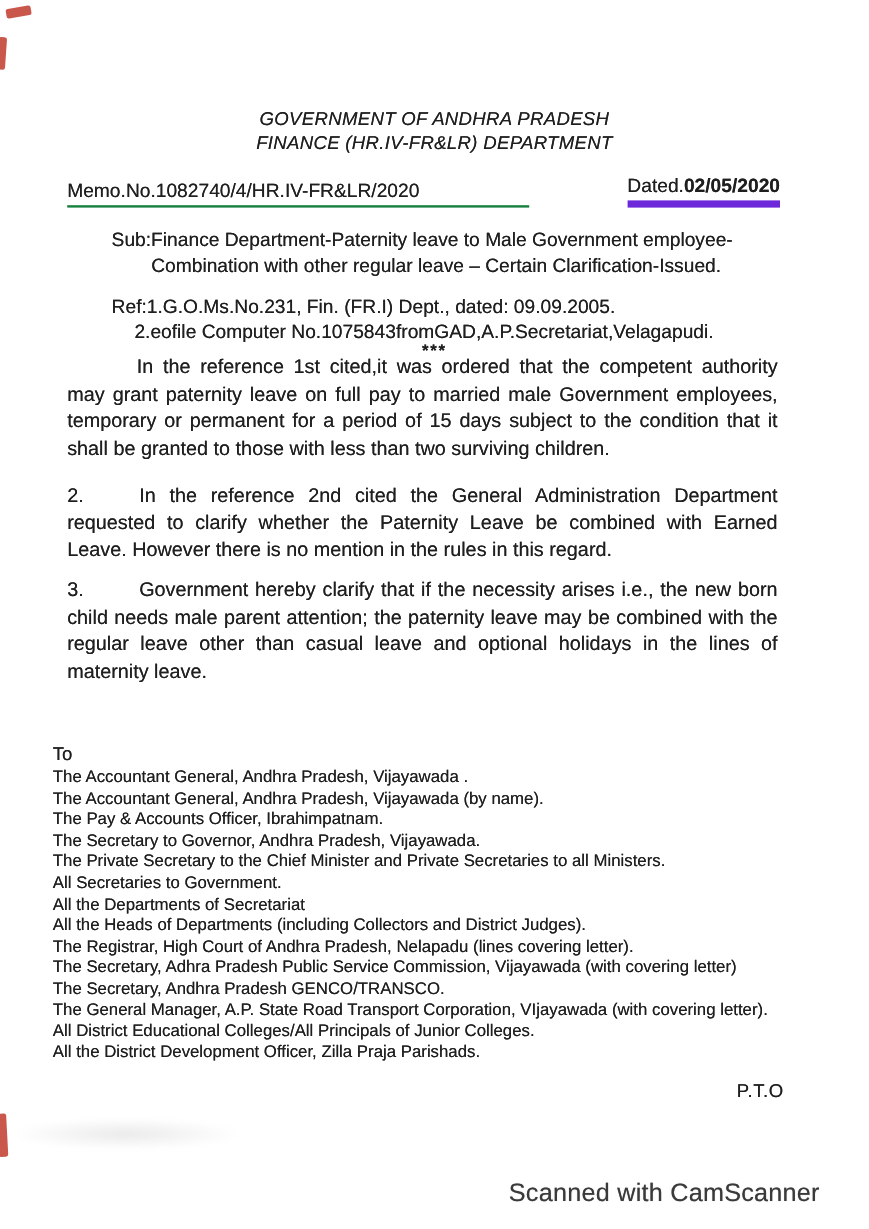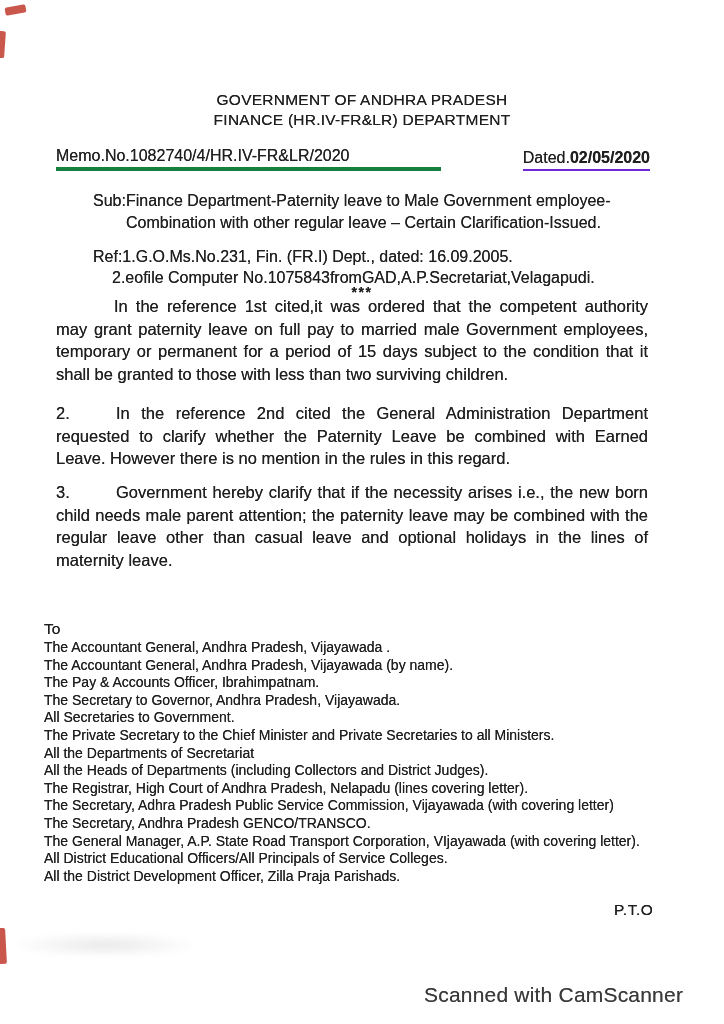--- a/index.html
+++ b/index.html
@@ -9,35 +9,35 @@
     background:#ffffff;
     overflow:hidden;
     font-family:"Liberation Sans", sans-serif;
     color:#1f1f1f;
     text-shadow:0 0 0.35px rgba(25,25,25,0.85); 
   }
   
   .doc-header{
     position:absolute;top:90px;left:0;right:0;
     text-align:center;font-size:15.5px;line-height:20px;
-    letter-spacing:0.25px;font-weight:normal;
+    letter-spacing:0.25px;font-weight:normal;font-style:italic;
   }
   
   .memo-row{
     position:absolute;top:147px;left:56px;right:74px;
     display:flex;justify-content:space-between;align-items:flex-end;
     font-size:16px;
   }
   .memo-no{
-    border-bottom:4px solid #15803d;
+    border-bottom:2px solid #15803d;
     padding:0 92px 2px 0;
     white-space:nowrap;
   }
   .dated{
-    border-bottom:2px solid #6d28d9;
+    border-bottom:6px solid #6d28d9;
     padding-bottom:2px;white-space:nowrap;
   }
   .dated .date{font-weight:bold;}
   
   .subject{position:absolute;top:190px;left:93px;font-size:16px;line-height:21.5px;}
   .subject .cont{margin-left:33px;}
   .refs{position:absolute;top:247px;left:93px;font-size:16px;line-height:20.5px;}
   .refs .cont{margin-left:19px;}
   .stars{position:absolute;top:284px;left:0;right:0;text-align:center;
          font-size:14px;letter-spacing:1.5px;font-weight:bold;}
@@ -100,21 +100,21 @@
     <span class="memo-no">Memo.No.1082740/4/HR.IV-FR&amp;LR/2020</span>
     <span class="dated"><span>Dated.</span><span class="date">02/05/2020</span></span>
   </div>
 
   <div class="subject">
     <div>Sub:Finance Department-Paternity leave to Male Government employee-</div>
     <div class="cont">Combination with other regular leave – Certain Clarification-Issued.</div>
   </div>
 
   <div class="refs">
-    <div>Ref:1.G.O.Ms.No.231, Fin. (FR.I) Dept., dated: 16.09.2005.</div>
+    <div>Ref:1.G.O.Ms.No.231, Fin. (FR.I) Dept., dated: 09.09.2005.</div>
     <div class="cont">2.eofile Computer No.1075843fromGAD,A.P.Secretariat,Velagapudi.</div>
   </div>
   <div class="stars">***</div>
 
   <p class="body-par par-1">
     <span>In the reference 1st cited,it was ordered that the competent authority may grant paternity leave on full pay to married male Government employees, temporary or permanent for a period of 15 days subject to the condition that it shall be granted to those with less than two surviving children.</span>
   </p>
   <p class="body-par par-2">
     <span class="pnum">2.</span><span>In the reference 2nd cited the General Administration Department requested to clarify whether the Paternity Leave be combined with Earned Leave. However there is no mention in the rules in this regard.</span>
   </p>
@@ -122,29 +122,29 @@
     <span class="pnum">3.</span><span>Government hereby clarify that if the necessity arises i.e., the new born child needs male parent attention; the paternity leave may be combined with the regular leave other than casual leave and optional holidays in the lines of maternity leave.</span>
   </p>
 
 
   <div class="to-label">To</div>
   <div class="recipients">
     <div>The Accountant General, Andhra Pradesh, Vijayawada .</div>
     <div>The Accountant General, Andhra Pradesh, Vijayawada (by name).</div>
     <div>The Pay &amp; Accounts Officer, Ibrahimpatnam.</div>
     <div>The Secretary to Governor, Andhra Pradesh, Vijayawada.</div>
+    <div>The Private Secretary to the Chief Minister and Private Secretaries to all Ministers.</div>
     <div>All Secretaries to Government.</div>
-    <div>The Private Secretary to the Chief Minister and Private Secretaries to all Ministers.</div>
     <div>All the Departments of Secretariat</div>
     <div>All the Heads of Departments (including Collectors and District Judges).</div>
     <div>The Registrar, High Court of Andhra Pradesh, Nelapadu (lines covering letter).</div>
     <div>The Secretary, Adhra Pradesh Public Service Commission, Vijayawada (with covering letter)</div>
     <div>The Secretary, Andhra Pradesh GENCO/TRANSCO.</div>
     <div>The General Manager, A.P. State Road Transport Corporation, VIjayawada (with covering letter).</div>
-    <div>All District Educational Officers/All Principals of Service Colleges.</div>
+    <div>All District Educational Colleges/All Principals of Junior Colleges.</div>
     <div>All the District Development Officer, Zilla Praja Parishads.</div>
   </div>
 
   <div class="pto">P.T.O</div>
 
   <div class="watermark">Scanned with CamScanner</div>
 
 </div>
 
 </body></html>

